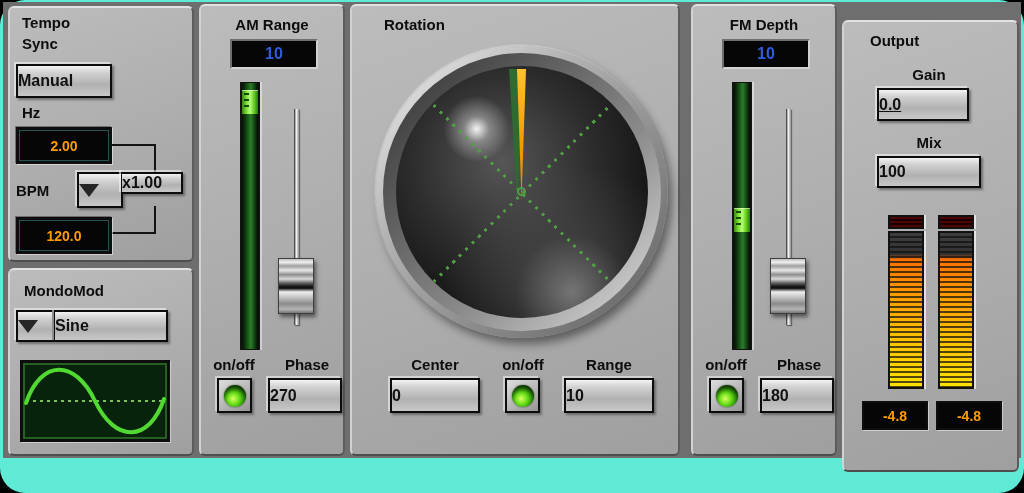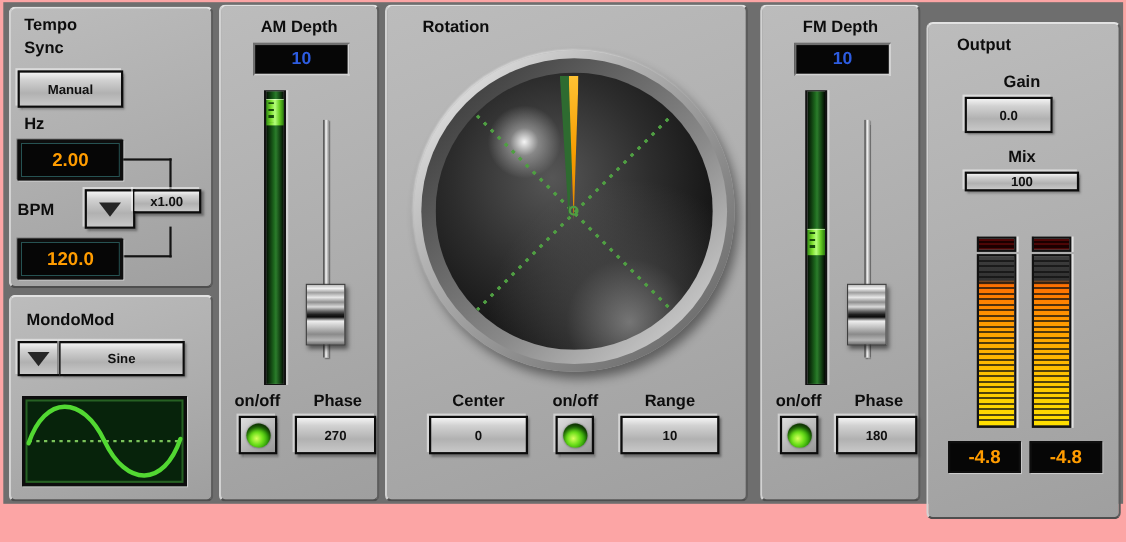--- a/index.html
+++ b/index.html
@@ -1,43 +1,43 @@
 <!DOCTYPE html>
 <html><head>
 <meta charset="utf-8">
 <style>
   * { margin:0; padding:0; box-sizing:border-box; }
   html,body { width:1024px; height:493px; background:#000; overflow:hidden;
               font-family:"Liberation Sans", sans-serif; }
-  #stage { position:absolute; left:0; top:0; width:1024px; height:493px; background:#fca5a5; }
+  #stage { position:absolute; left:0; top:0; width:1024px; height:493px; background:#5eead4;border-radius:25px; }
   #backdrop { position:absolute; left:3px; top:2px; width:1018px; height:456px;
               background:#6e6e6e; }
 
   .panel { position:absolute; background:linear-gradient(160deg,#bcbcbc 0%,#adadad 55%,#9f9f9f 100%);
            border:2px solid; border-color:#e2e2e2 #5c5c5c #4e4e4e #d2d2d2; border-radius:6px; }
 
   .lbl { position:absolute; font-weight:bold; font-size:15px; color:#0d0d0d; white-space:nowrap; }
   .lbl-c { text-align:center; }
 
   
   .lcd { position:absolute; background:#060606; border:3px solid #0e0e0e;
          box-shadow: inset 0 0 0 1px #265252, 1px 1px 0 rgba(245,245,245,.55), -1px -1px 0 rgba(70,70,70,.6);
          display:flex; align-items:center; justify-content:center;
-         font-weight:bold; font-size:17px; color:#ff9c00; }
+         font-weight:bold; font-size:14px; color:#ff9c00; }
   .lcd-blue { position:absolute; background:#060606; border:2px solid;
          border-color:#6f6f6f #d2d2d2 #d2d2d2 #6f6f6f;
          display:flex; align-items:center; justify-content:center;
          font-weight:bold; font-size:16px; color:#2d5ce0; }
 
   
   .btn { position:absolute; background:linear-gradient(180deg,#f3f3f3 0%,#d2d2d2 22%,#b1b1b1 62%,#c8c8c8 100%);
          border:2px solid #0c0c0c;
          box-shadow:-2px -2px 0 rgba(250,250,250,.55), 2px 2px 2px rgba(60,60,60,.55);
-         display:flex; align-items:center; justify-content:center;
-         font-weight:bold; font-size:12px; color:#101010; cursor:pointer; }
+         display:flex; align-items:center; justify-content:flex-start;
+         font-weight:bold; font-size:16px; color:#101010; cursor:pointer; }
 
   .tri { width:0; height:0; border-left:10px solid transparent; border-right:10px solid transparent;
          border-top:13px solid #262626; }
 
   
   .btn-led { position:absolute; width:35px; height:35px;
          background:linear-gradient(145deg,#dedede,#969696); border:2px solid #0c0c0c;
          box-shadow:-2px -2px 0 rgba(250,250,250,.5), 2px 2px 2px rgba(60,60,60,.5);
          display:flex; align-items:center; justify-content:center; cursor:pointer; }
   .led  { width:22px; height:22px; border-radius:50%;
@@ -164,21 +164,21 @@
 
     <div class="scope" style="left:10px;top:90px;width:150px;height:82px;">
       <svg width="144" height="76" viewBox="0 0 144 76">
         <line x1="3" y1="38" x2="141" y2="38" stroke="#7ac25a" stroke-width="2" stroke-dasharray="3 4"></line>
         <path d="M3,40 C 18,-4 52,-4 72,38 C 92,80 126,80 141,36" fill="none" stroke="#52d832" stroke-width="4" stroke-linecap="round"></path>
       </svg>
     </div>
   </div>
 
   <div class="panel" style="left:199px;top:4px;width:146px;height:452px;">
-    <div class="lbl lbl-c" style="left:0;top:10px;width:100%;">AM Depth</div>
+    <div class="lbl lbl-c" style="left:0;top:10px;width:100%;">AM Range</div>
     <div class="lcd-blue" style="left:29px;top:33px;width:88px;height:30px;">
       <span>10</span>
     </div>
 
     <div class="vbar" style="left:39px;top:76px;height:268px;">
       <div class="vhandle" style="top:7px;">
           <div class="ticks"></div>
         </div>
     </div>
     <div class="track" style="left:93px;top:103px;height:216px;"></div>
@@ -247,26 +247,26 @@
     </div>
     <div class="btn" style="left:67px;top:372px;width:74px;height:35px;">
       <span>180</span>
     </div>
   </div>
 
   <div class="panel" style="left:842px;top:4px;width:177px;height:452px;margin-top:16px;">
     <div class="lbl" style="left:26px;top:10px;">Output</div>
 
     <div class="lbl lbl-c" style="left:33px;top:44px;width:104px;">Gain</div>
-    <div class="btn" style="left:33px;top:66px;width:80px;height:33px;">
+    <div class="btn" style="left:33px;top:66px;width:92px;height:33px;text-decoration:underline;">
       <span>0.0</span>
     </div>
 
     <div class="lbl lbl-c" style="left:33px;top:112px;width:104px;">Mix</div>
-    <div class="btn" style="left:33px;top:134px;width:104px;height:18px;">
+    <div class="btn" style="left:33px;top:134px;width:104px;height:32px;">
       <span>100</span>
     </div>
 
     <div class="meter" style="left:44px;top:193px;">
       <div class="m-clip"></div>
       <div class="m-body"></div>
     </div>
     <div class="meter" style="left:94px;top:193px;">
       <div class="m-clip"></div>
       <div class="m-body"></div>

